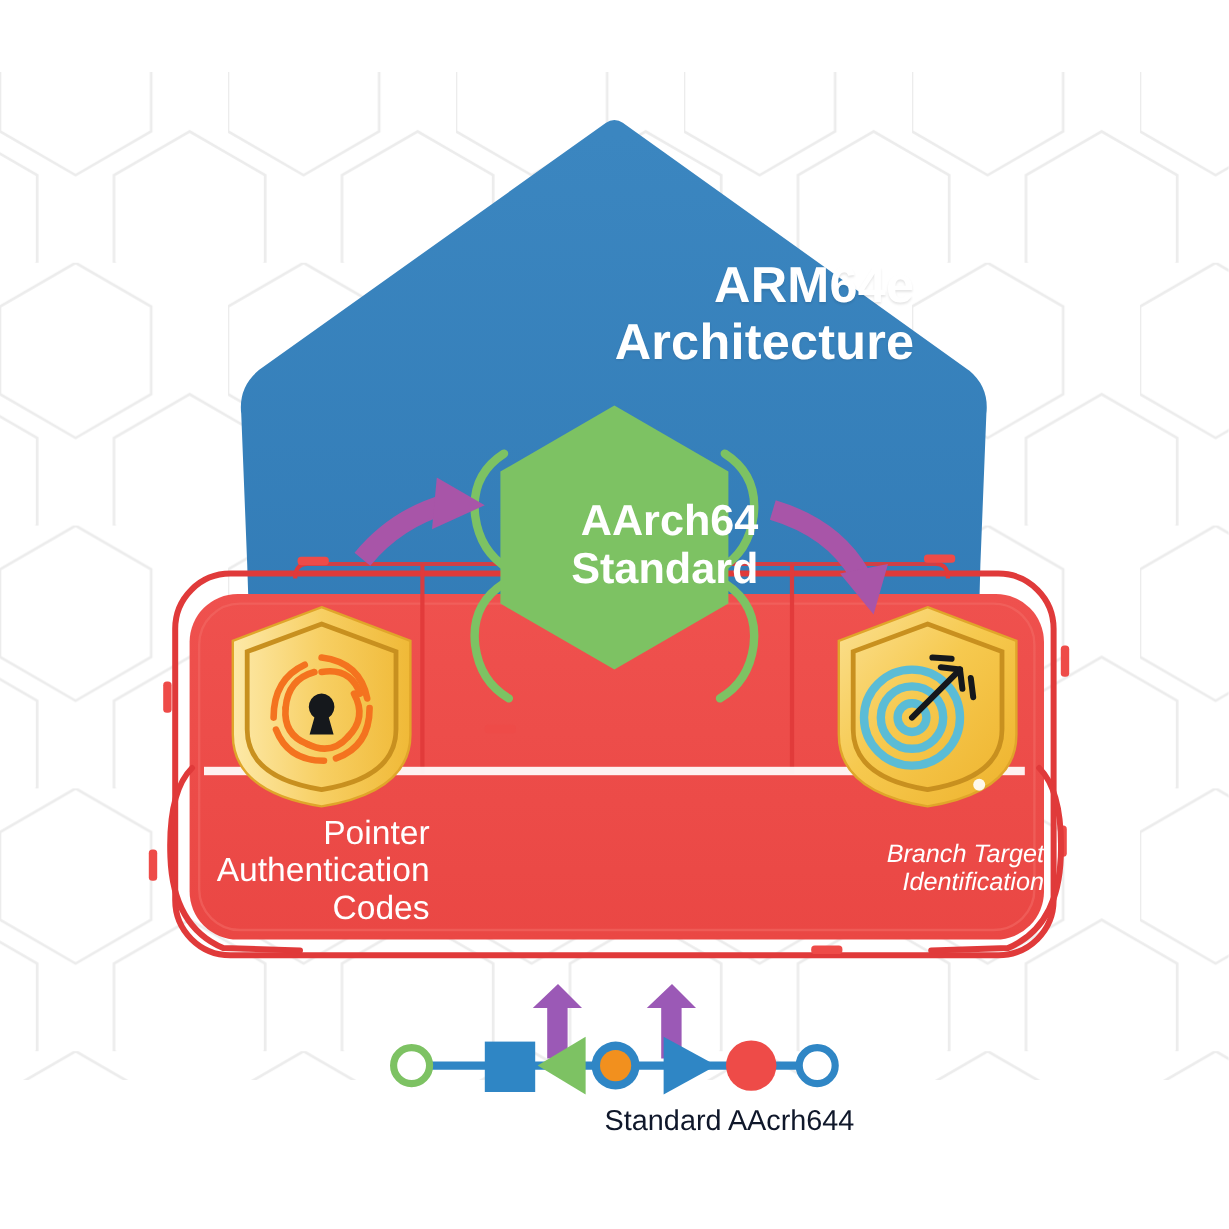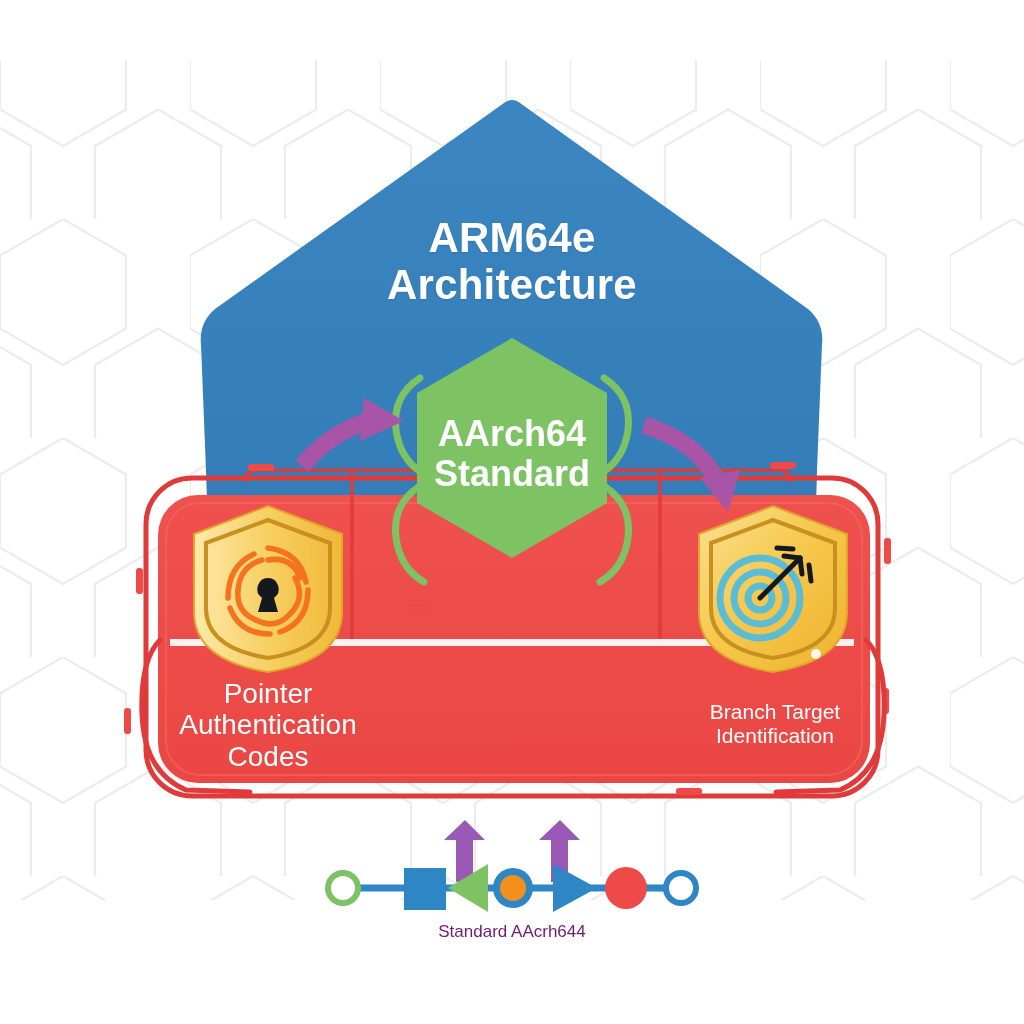--- a/index.html
+++ b/index.html
@@ -22,21 +22,21 @@
   }
   #stage svg.layer {
     position: absolute;
     left: 0;
     top: 0;
     width: 1024px;
     height: 1024px;
   }
   .txt {
     position: absolute;
-    text-align: center;
+    text-align: right;
     line-height: 1.12;
     white-space: pre-line;
     pointer-events: none;
   }
   #title-text {
     left: 262px;
     top: 214px;
     width: 500px;
     color: #ffffff;
     font-size: 42px;
@@ -69,27 +69,28 @@
     font-size: 28px;
     font-weight: normal;
   }
   #bti-text {
     left: 680px;
     top: 700px;
     width: 190px;
     color: #ffffff;
     font-size: 21px;
     font-weight: normal;
+    font-style: italic;
   }
   #caption-text {
     left: 312px;
     top: 922px;
     width: 400px;
-    color: #701a75;
-    font-size: 17px;
+    color: #0f172a;
+    font-size: 24px;
     font-weight: normal;
   }
 </style>
 </head>
 <body>
 
 <div id="stage">
 
   <svg class="layer" viewBox="0 0 1024 1024" xmlns="http://www.w3.org/2000/svg">
     <defs>

